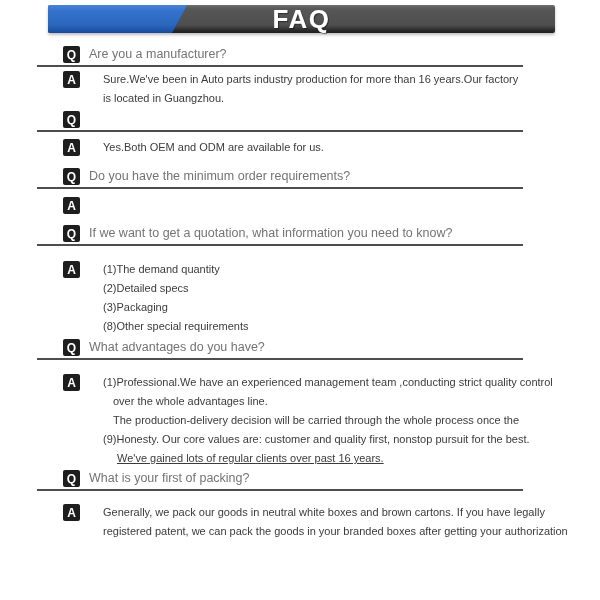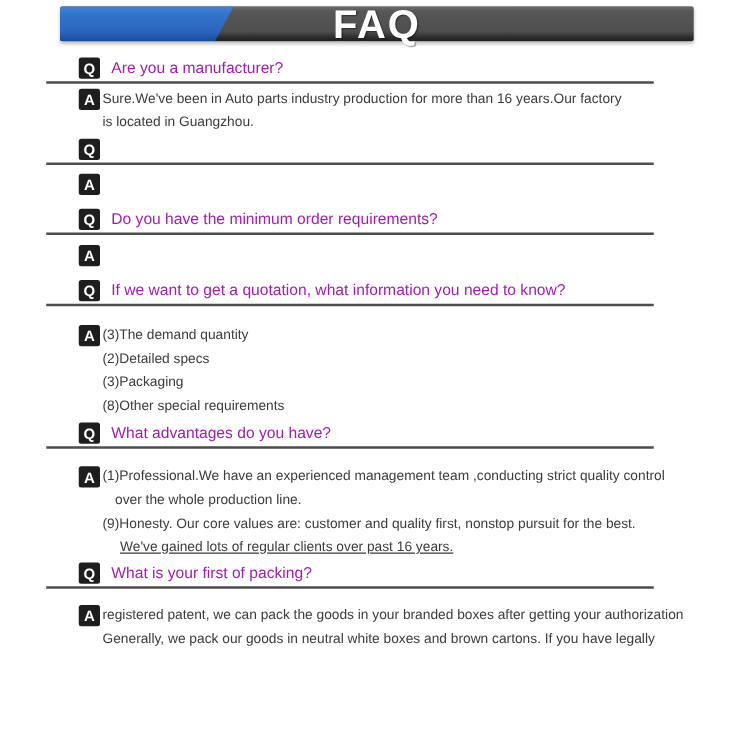--- a/index.html
+++ b/index.html
@@ -32,21 +32,21 @@
     border-radius: 2px 0 0 2px;
   }
   .faq-header .title {
     position: absolute;
     inset: 0;
     margin: 12px;
     display: flex;
     align-items: center;
     justify-content: center;
     color: #ffffff;
-    font-size: 32px;
+    font-size: 26px;
     font-weight: bold;
     letter-spacing: 1.5px;
     text-shadow: 1px 1px 1px rgba(0,0,0,0.45);
   }
 
   
   .faq-list {
     margin-left: 37px;
     width: 486px;
   }
@@ -68,30 +68,30 @@
   .q-row {
     display: flex;
     align-items: flex-start;
     padding-bottom: 2px;
     border-bottom: 2px solid #4d4d4d;
   }
   .q-text {
     margin-left: 9px;
     font-size: 12.5px;
     line-height: 17px;
-    color: #a21caf;
+    color: #737373;
   }
   .a-row {
     display: flex;
     align-items: flex-start;
   }
   .a-row .badge { margin-top: 1px; }
   .a-content {
     flex: 1;
-    margin-left: 2px;
+    margin-left: 23px;
     font-size: 11px;
     color: #3b3b3b;
   }
   .a-line { line-height: 19px; white-space: nowrap; }
   .ind1 { padding-left: 10px; }
   .ind2 { padding-left: 14px; text-decoration: underline; }
 </style>
 </head>
 <body>
 
@@ -114,64 +114,68 @@
         <div class="a-line">Sure.We've been in Auto parts industry production for more than 16 years.Our factory</div>
         <div class="a-line">is located in Guangzhou.</div>
       </div>
     </div>
 
     <div class="q-row" style="margin-top:3px">
       <span class="badge">Q</span>
     </div>
     <div class="a-row" style="margin-top:6px">
       <span class="badge">A</span>
+      <div class="a-content">
+        <div class="a-line">Yes.Both OEM and ODM are available for us.</div>
+      </div>
     </div>
 
     <div class="q-row" style="margin-top:11px">
       <span class="badge">Q</span>
       <span class="q-text">Do you have the minimum order requirements?</span>
     </div>
     <div class="a-row" style="margin-top:7px">
       <span class="badge">A</span>
     </div>
 
     <div class="q-row" style="margin-top:11px">
       <span class="badge">Q</span>
       <span class="q-text">If we want to get a quotation, what information you need to know?</span>
     </div>
     <div class="a-row" style="margin-top:14px">
       <span class="badge">A</span>
       <div class="a-content">
-        <div class="a-line">(3)The demand quantity</div>
+        <div class="a-line">(1)The demand quantity</div>
         <div class="a-line">(2)Detailed specs</div>
         <div class="a-line">(3)Packaging</div>
         <div class="a-line">(8)Other special requirements</div>
       </div>
     </div>
 
     <div class="q-row" style="margin-top:3px">
       <span class="badge">Q</span>
       <span class="q-text">What advantages do you have?</span>
     </div>
     <div class="a-row" style="margin-top:13px">
       <span class="badge">A</span>
       <div class="a-content">
         <div class="a-line">(1)Professional.We have an experienced management team ,conducting strict quality control</div>
-        <div class="a-line ind1">over the whole production line.</div>
+        <div class="a-line ind1">over the whole advantages line.</div>
+        <div class="a-line ind1">The production-delivery decision will be carried through the whole process once the</div>
         <div class="a-line">(9)Honesty. Our core values are: customer and quality first, nonstop pursuit for the best.</div>
         <div class="a-line ind2">We've gained lots of regular clients over past 16 years.</div>
       </div>
     </div>
 
     <div class="q-row" style="margin-top:2px">
       <span class="badge">Q</span>
       <span class="q-text">What is your first of packing?</span>
     </div>
     <div class="a-row" style="margin-top:12px">
       <span class="badge">A</span>
       <div class="a-content">
+        <div class="a-line">Generally, we pack our goods in neutral white boxes and brown cartons. If you have legally</div>
         <div class="a-line">registered patent, we can pack the goods in your branded boxes after getting your authorization</div>
-        <div class="a-line">Generally, we pack our goods in neutral white boxes and brown cartons. If you have legally</div>
       </div>
     </div>
 
   </main>
 </div>
 
 </body></html>

